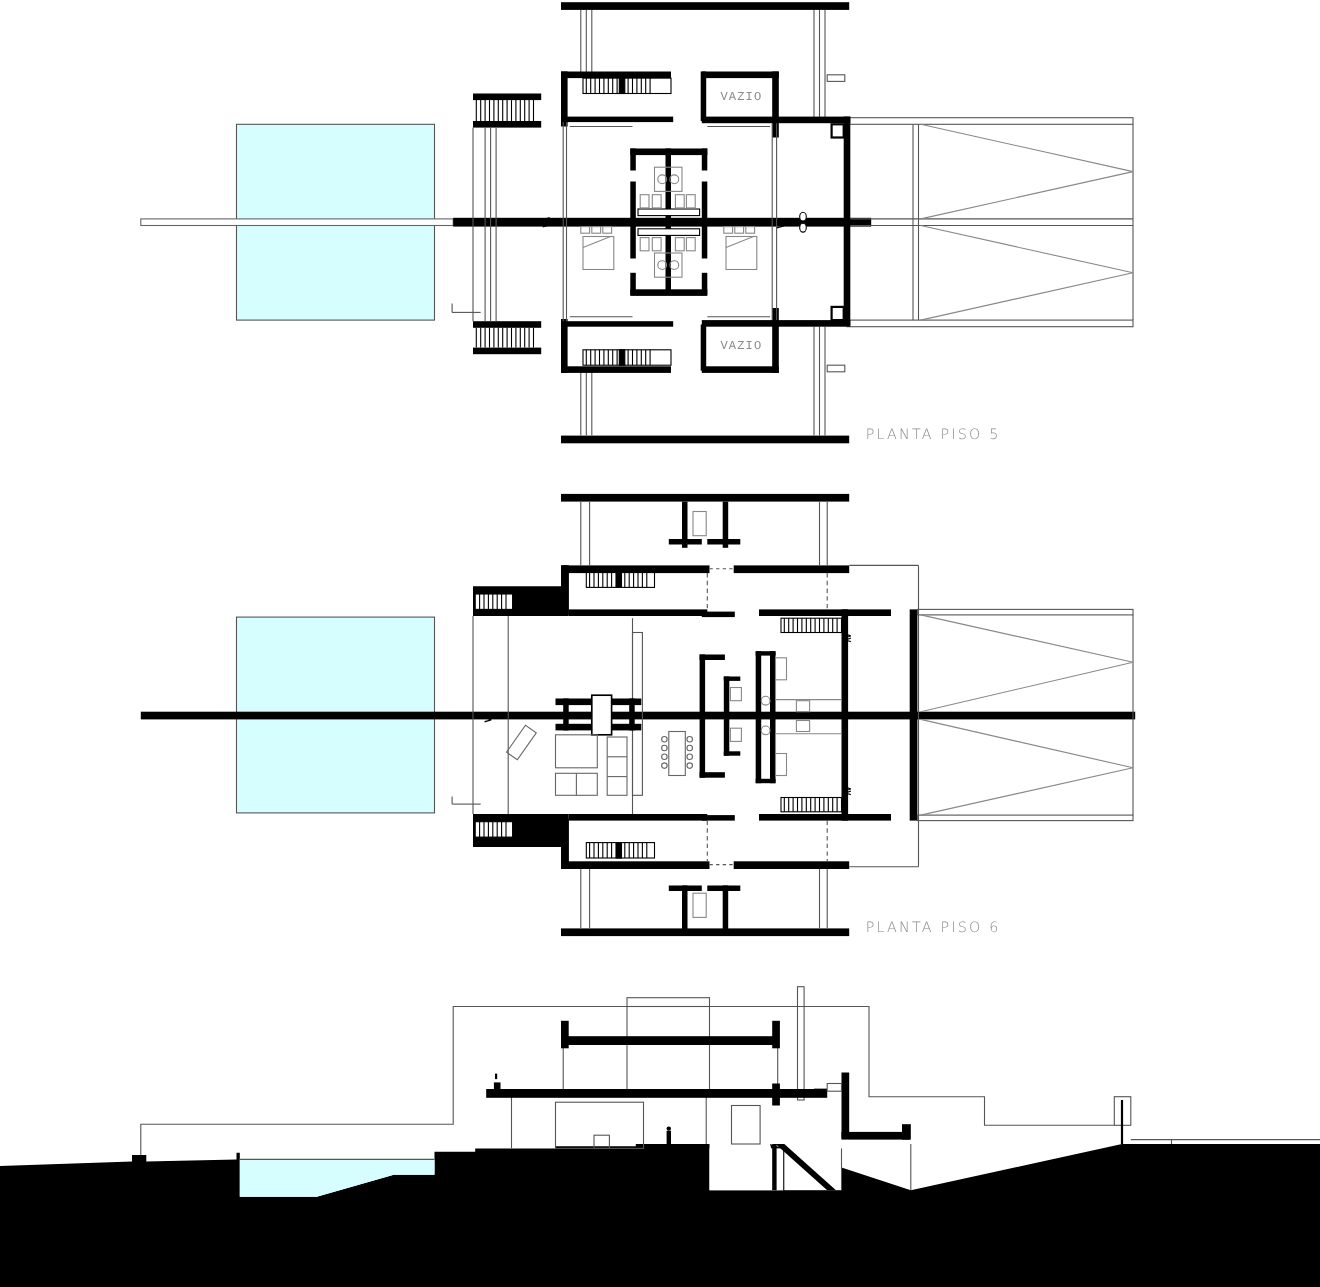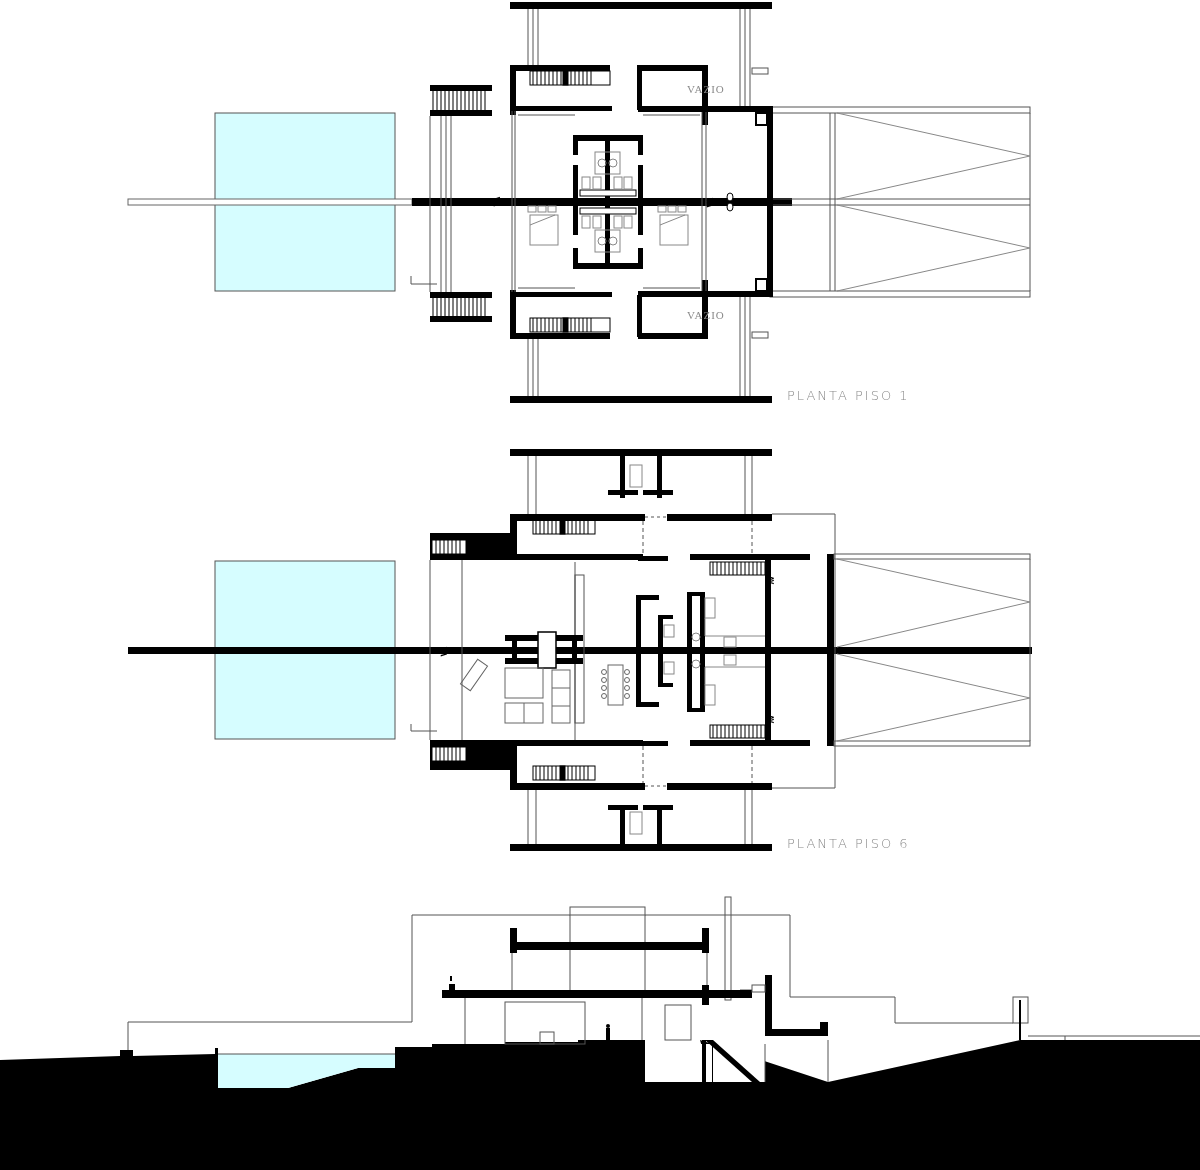--- a/index.html
+++ b/index.html
@@ -1,20 +1,20 @@
 <!DOCTYPE html>
 <html><head>
 <meta charset="utf-8">
 <style>
   html,body{margin:0;padding:0;background:#ffffff;}
   body{width:1200px;height:1170px;overflow:hidden;position:relative;}
   #sheet{position:absolute;left:0;top:0;width:1200px;height:1170px;}
   svg{position:absolute;left:0;top:0;}
   .lbl{position:absolute;font-family:"DejaVu Sans",sans-serif;color:#8a8a8a;letter-spacing:2px;font-weight:300;}
-  .vazio{position:absolute;font-family:Liberation Serif, serif;color:#8a8a8a;font-size:11px;letter-spacing:1px;margin-left:32px;}
+  .vazio{position:absolute;font-family:Liberation Mono, monospace;color:#8a8a8a;font-size:11px;letter-spacing:1px;}
   .title{font-size:13px;}
 </style>
 </head>
 <body>
 
 <div id="sheet">
 
 <svg width="1200" height="1170" viewBox="0 0 1200 1170">
 
   <g>
@@ -476,16 +476,16 @@
 
     <g>
       <circle cx="608" cy="1026" r="2" fill="#000"></circle>
       <rect x="606" y="1028" width="4" height="12" fill="#000"></rect>
     </g>
   </g>
 </svg>
 
 <div class="vazio" style="left:655px;top:83px;">VAZIO</div>
 <div class="vazio" style="left:655px;top:309px;">VAZIO</div>
-<div class="lbl title" style="left:787px;top:388px;">PLANTA PISO 1</div>
+<div class="lbl title" style="left:787px;top:388px;">PLANTA PISO 5</div>
 <div class="lbl title" style="left:787px;top:836px;">PLANTA PISO 6</div>
 
 </div>
 
 </body></html>

